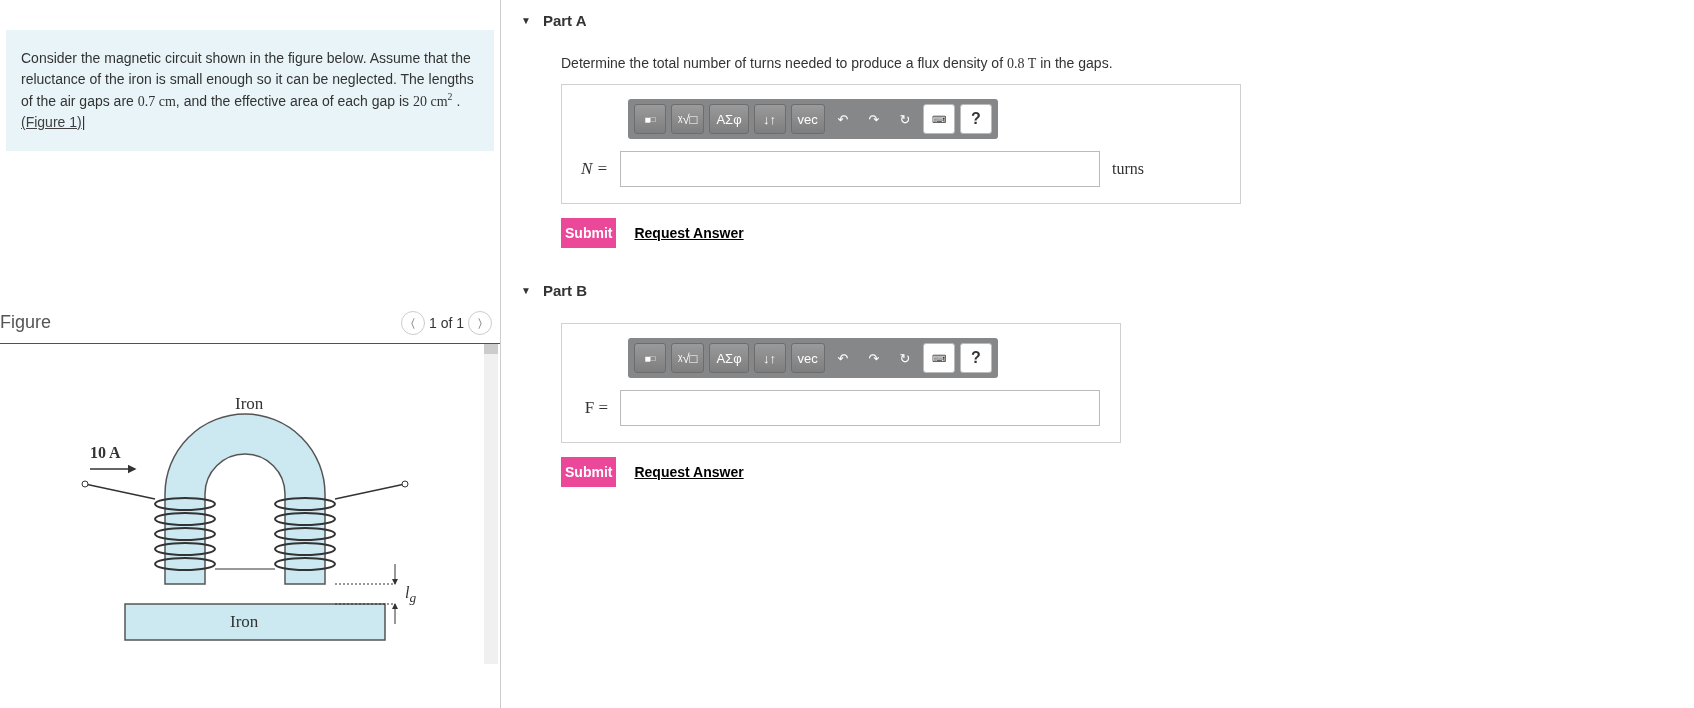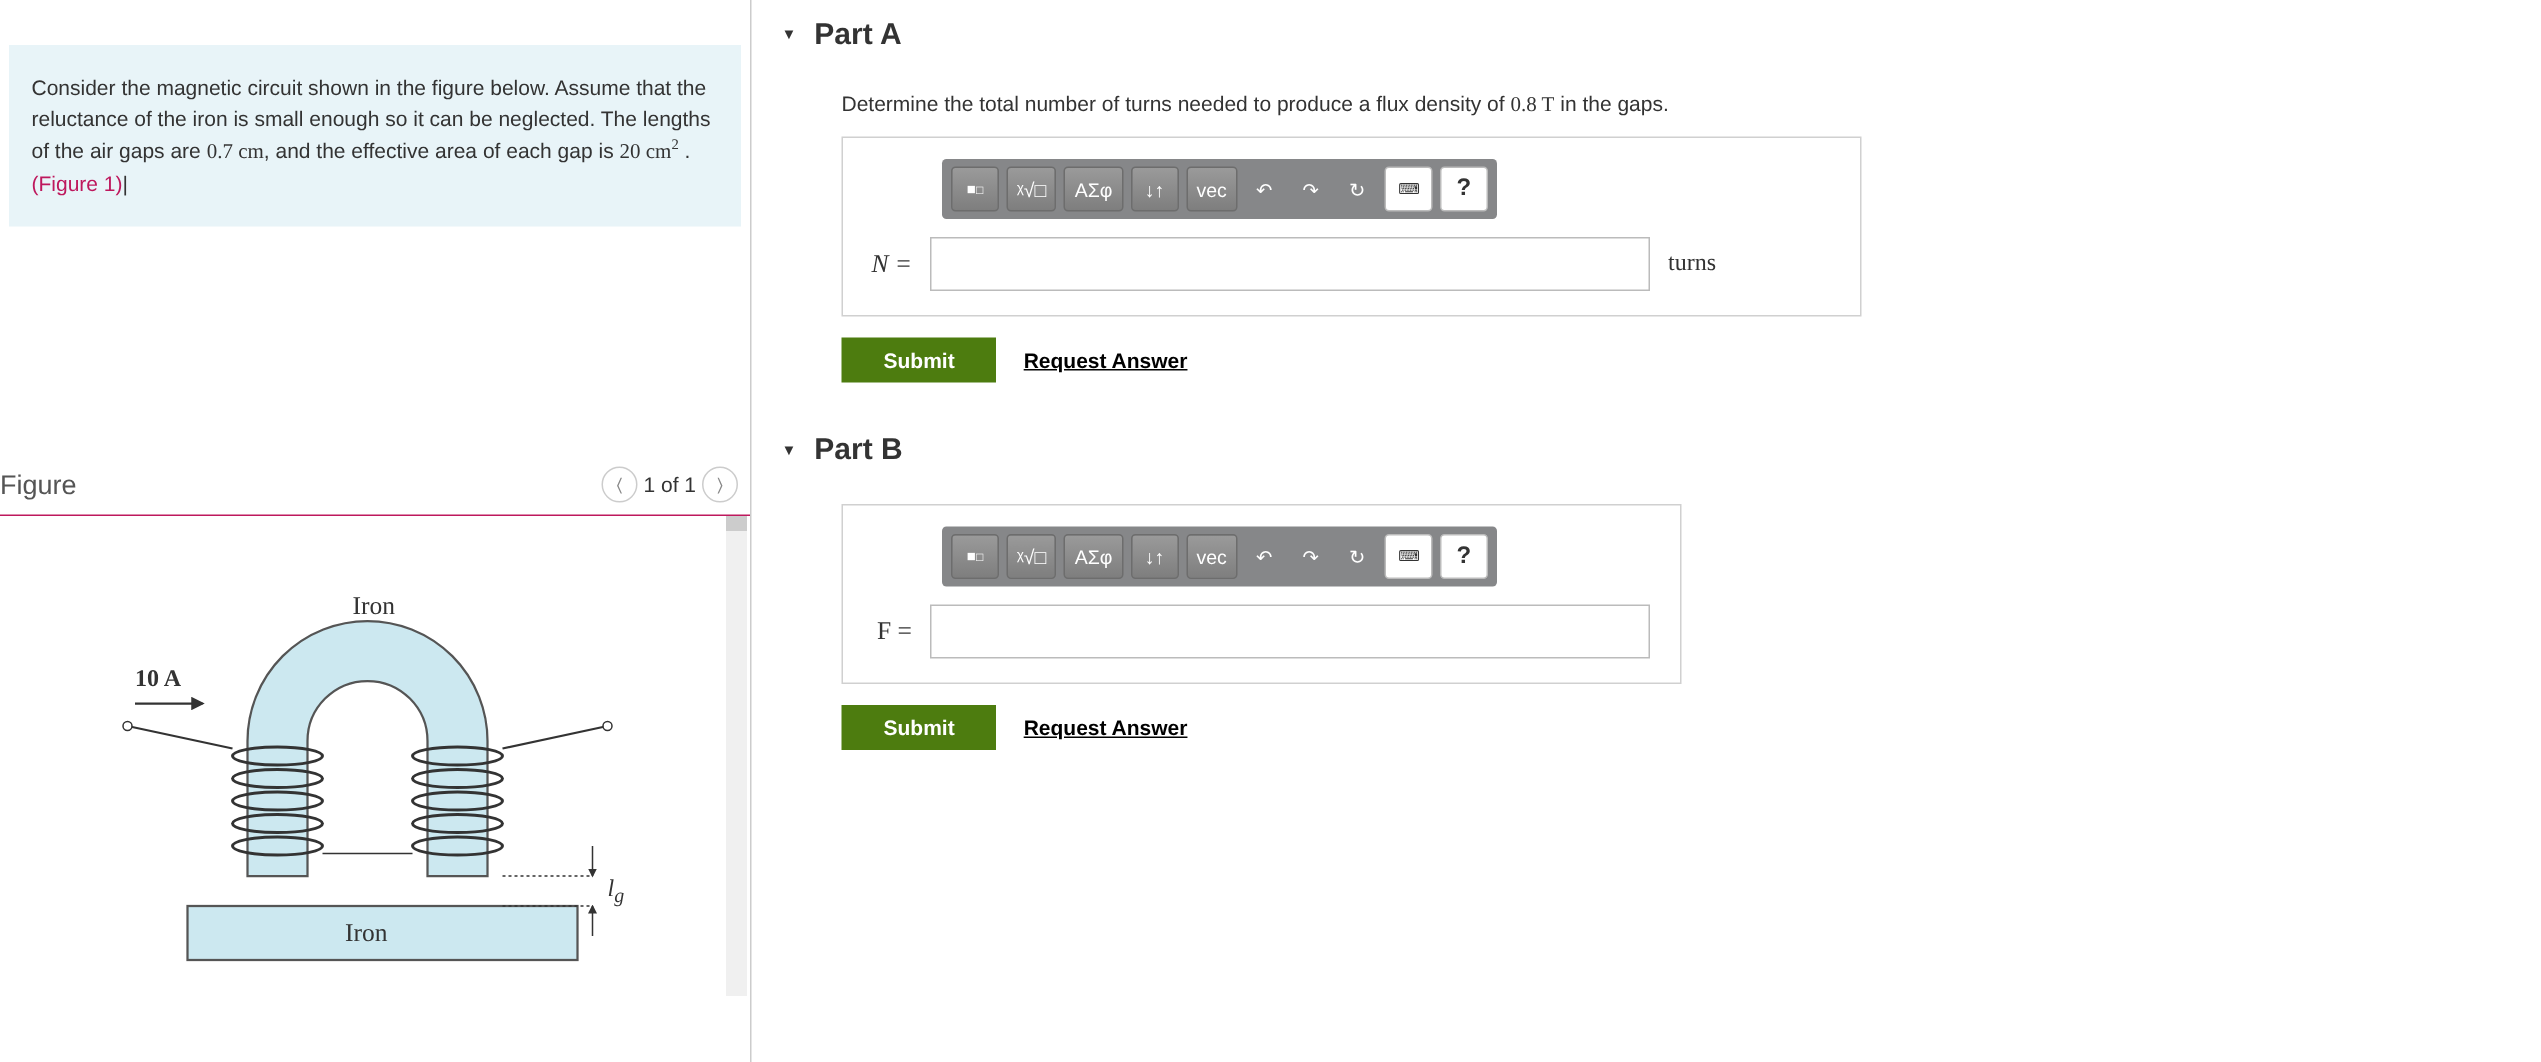--- a/index.html
+++ b/index.html
@@ -2,48 +2,48 @@
 <html><head>
   <meta charset="utf-8">
   <style>
     * { box-sizing: border-box; margin: 0; padding: 0; }
     body { font-family: Arial, Helvetica, sans-serif; font-size: 14px; color: #333; background: #fff; width: 1694px; height: 708px; overflow: hidden; }
     .layout { display: flex; height: 100%; }
     .left { width: 500px; padding: 0; }
     .divider { width: 1px; background: #ccc; }
     .right { flex: 1; padding: 0 20px; }
     .instr { background: #e8f4f8; padding: 18px 15px; margin: 30px 6px 10px 6px; line-height: 1.5; }
-    .link { color: #be185d; cursor: pointer; }
+    .link { color: #404040; text-decoration: underline; cursor: pointer; }
     .var { font-family: 'Times New Roman', serif; }
     .fig-header { display: flex; align-items: center; justify-content: space-between; padding: 10px 8px 8px 0; border-bottom: 1px solid #be185d; margin-top: 150px;}
     .fig-title { font-size: 18px; color: #555; }
     .pager { display: flex; align-items: center; gap: 4px; }
     .pg-btn { width: 24px; height: 24px; border: 1px solid #ccc; border-radius: 50%; background: #fff; display: flex; align-items: center; justify-content: center; color: #888; cursor: pointer; font-size: 12px; }
     .fig-body { position: relative; height: 320px; overflow-y: auto;}
     .fig-scroll-hint { position:absolute; right:2px; top:0; bottom:0; width:14px; background:#f0f0f0;}
     .fig-scroll-thumb { position:absolute; right:2px; top:0; width:14px; height:10px; background:#ccc;}
     .fig-canvas { position: relative; width: 430px; height: 300px; margin: 20px auto 0; }
     .part { margin-top: 8px; }
     .part-head { display: flex; align-items: center; gap: 12px; padding: 4px 0; cursor: pointer; margin-bottom: 20px; }
     .part-head .tri { font-size: 10px; }
-    .part-head .lbl { font-weight: bold; font-size: 20px; text-align: center; }
+    .part-head .lbl { font-weight: bold; font-size: 15px; text-align: center; }
     .qtext { margin: 8px 0 10px 40px; line-height: 1.5; }
     .sub { font-weight: bold; margin: 8px 0 18px 40px; }
     .answer-wrap { border: 1px solid #d0d0d0; margin: 0 0 0 40px; width: 680px; padding: 14px 16px 16px 16px; position:relative;}
     .toolbar { background: #868789; border-radius: 3px; padding: 5px 6px; display: inline-flex; gap: 5px; align-items: center; margin-left: 50px; margin-bottom: 12px;}
     .tbtn { height: 30px; min-width: 32px; border-radius: 3px; display:flex; align-items:center; justify-content:center; background: linear-gradient(#9a9a9a,#7e7e7e); color:#fff; font-size:13px; border:1px solid #6d6d6d; cursor:pointer; padding:0 6px;}
     .tbtn.ico { background: transparent; border:none; color:#fff; min-width:26px; }
     .tbtn.keyb { background:#fff; color:#333; border:1px solid #bbb; font-size:10px; letter-spacing:-1px; padding:0 4px;}
     .tbtn.help { background:#fff; color:#333; border:1px solid #bbb; font-weight:bold; font-size:16px;}
     .input-row { display:flex; align-items:center; gap: 12px; }
     .prefix { font-family:'Times New Roman',serif; font-style:italic; font-size: 17px; min-width:30px; text-align:right;}
     .ans-input { flex:1; border:1px solid #bbb; height:36px; max-width: 480px; padding:0 6px; font-size:15px;}
     .suffix { font-family:'Times New Roman',serif; font-size: 16px; }
     .actions { display:flex; align-items:center; gap: 18px; margin: 14px 0 0 40px; }
-    .submit-btn { background:#4d7c0f; color:#fff; border:none; padding:7px 28px; font-size:14px; font-weight:bold; cursor:pointer; }
+    .submit-btn { background:#ec4899; color:#fff; border:none; padding:7px 4px; font-size:14px; font-weight:bold; cursor:pointer; }
     .req { color:#000000; font-weight:bold; text-decoration:underline; cursor:pointer; font-size:14px;}
     sup { font-size: 0.7em; }
   </style>
 </head>
 <body>
 
 <div class="layout">
   <div class="left">
     <div class="instr">
       <span>Consider the magnetic circuit shown in the figure below. Assume that the reluctance of the iron is small enough so it can be neglected. The lengths of the air gaps are </span><span class="var">0.7 cm</span><span>, and the effective area of each gap is </span><span class="var">20 cm</span><sup class="var">2</sup><span> .</span><br>

